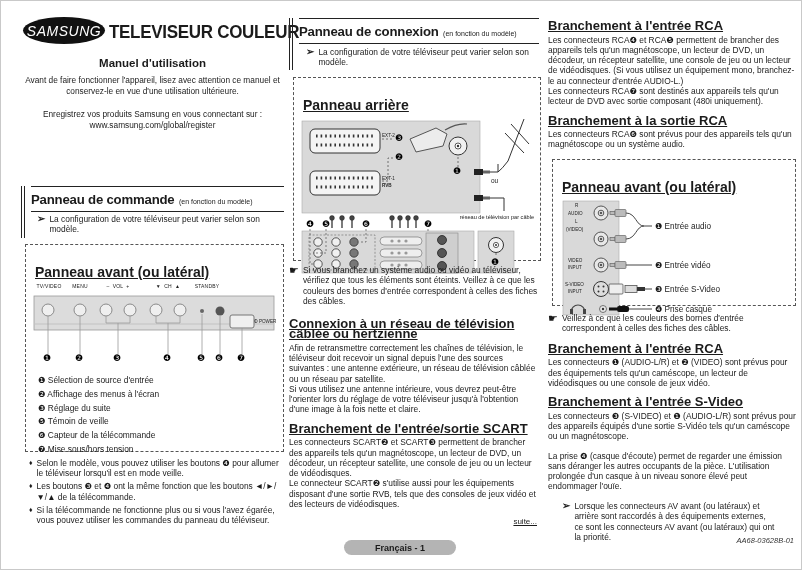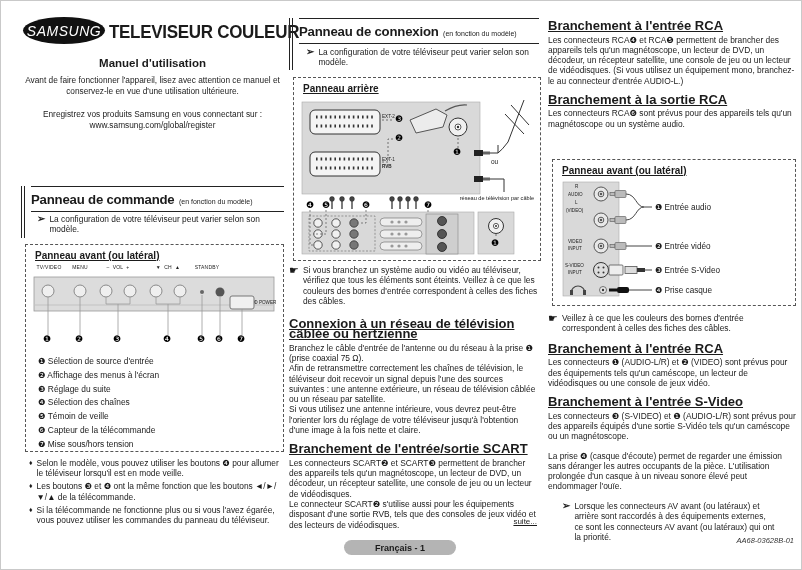--- a/index.html
+++ b/index.html
@@ -17,21 +17,21 @@
   
   .sec-bar{width:2px;border-left:1.6px solid #222;border-right:1.6px solid #222;}
   .sec-head{border-top:1.5px solid #222;border-bottom:1.6px solid #222;padding:3px 0 3px 0;}
   .sec-title{font-size:13.2px;font-weight:bold;letter-spacing:-.2px;}
   .sec-suffix{font-size:7px;}
   .note{display:flex;gap:4px;font-size:8.4px;line-height:10.4px;}
   .note-marker{font-size:10px;font-weight:bold;line-height:10px;flex:0 0 auto;}
   .hand-marker{font-size:11px;line-height:10px;flex:0 0 auto;}
   
   .dashed-box{border:1.3px dashed #555;background:#fff;}
-  .box-title{font-size:10px;font-weight:bold;text-decoration:underline;margin:5px 0 4px 9px;}
+  .box-title{font-size:14px;font-weight:bold;text-decoration:underline;margin:19px 0 4px 9px;}
   
   .h-sub{font-size:13px;font-weight:bold;text-decoration:underline;line-height:10.5px;margin:0 0 3px 0;}
   .p{font-size:8.4px;line-height:10.3px;margin:0;}
   .sec-block{margin-bottom:9px;}
   .cp-item{font-size:8.4px;line-height:13.8px;white-space:nowrap;}
   .bullet{display:flex;gap:4px;font-size:8.4px;line-height:10.2px;margin-bottom:3px;}
   .bullet-marker{font-size:7px;line-height:10.2px;flex:0 0 auto;}
   
   .dg{position:relative;}
   .pl{position:absolute;font-size:5px;letter-spacing:.2px;color:#222;white-space:pre;}
@@ -113,21 +113,20 @@
       <span class="co" style="left:81px;top:70px;">❸</span>
       <span class="co" style="left:131px;top:70px;">❹</span>
       <span class="co" style="left:165px;top:70px;">❺</span>
       <span class="co" style="left:183px;top:70px;">❻</span>
       <span class="co" style="left:205px;top:70px;">❼</span>
     </div>
     <div style="margin-left:12px;">
       <div class="cp-item">❶ Sélection de source d'entrée</div>
       <div class="cp-item">❷ Affichage des menus à l'écran</div>
       <div class="cp-item">❸ Réglage du suite</div>
-      <div class="cp-item">❹ Sélection des chaînes</div>
       <div class="cp-item">❺ Témoin de veille</div>
       <div class="cp-item">❻ Capteur de la télécommande</div>
       <div class="cp-item">❼ Mise sous/hors tension</div>
     </div>
   </div>
 
   <div class="abs" style="left:28px;top:457px;width:254px;">
     <div class="bullet">
       <span class="bullet-marker">♦</span>
       <span>Selon le modèle, vous pouvez utiliser les boutons ❹ pour allumer le téléviseur lorsqu'il est en mode veille.</span>
@@ -273,36 +272,36 @@
     </div>
   </div>
 
   <div class="abs" style="left:288px;top:264px;width:250px;">
     <div class="note" style="margin-bottom:12px;">
       <span class="hand-marker">☛</span>
       <span>Si vous branchez un système audio ou vidéo au téléviseur, vérifiez que tous les éléments sont éteints. Veillez à ce que les couleurs des bornes d'entrée correspondent à celles des fiches des câbles.</span>
     </div>
     <div class="sec-block">
       <div class="h-sub">Connexion à un réseau de télévision câblée ou hertzienne</div>
-      <div class="p">Branchez le câble d'entrée de l'antenne ou du réseau à la prise ❶ (prise coaxial 75 Ω).</div>
       <div class="p">Afin de retransmettre correctement les chaînes de télévision, le téléviseur doit recevoir un signal depuis l'une des sources suivantes : une antenne extérieure, un réseau de télévision câblée ou un réseau par satellite.</div>
       <div class="p">Si vous utilisez une antenne intérieure, vous devrez peut-être l'orienter lors du réglage de votre téléviseur jusqu'à l'obtention d'une image à la fois nette et claire.</div>
     </div>
     <div class="sec-block">
       <div class="h-sub">Branchement de l'entrée/sortie SCART</div>
       <div class="p">Les connecteurs SCART❷ et SCART❸ permettent de brancher des appareils tels qu'un magnétoscope, un lecteur de DVD, un décodeur, un récepteur satellite, une console de jeu ou un lecteur de vidéodisques.</div>
       <div class="p">Le connecteur SCART❷ s'utilise aussi pour les équipements disposant d'une sortie RVB, tels que des consoles de jeux vidéo et des lecteurs de vidéodisques.</div>
     </div>
   </div>
   <div class="suite" style="left:288px;top:516px;width:248px;">suite...</div>
 
   <div class="abs" style="left:547px;top:20px;width:248px;">
     <div class="sec-block">
       <div class="h-sub">Branchement à l'entrée RCA</div>
       <div class="p">Les connecteurs RCA❹ et RCA❺ permettent de brancher des appareils tels qu'un magnétoscope, un lecteur de DVD, un décodeur, un récepteur satellite, une console de jeu ou un lecteur de vidéodisques. (Si vous utilisez un équipement mono, branchez-le au connecteur d'entrée AUDIO-L.)</div>
+      <div class="p">Les connecteurs RCA❼ sont destinés aux appareils tels qu'un lecteur de DVD avec sortie composant (480i uniquement).</div>
     </div>
     <div class="sec-block">
       <div class="h-sub">Branchement à la sortie RCA</div>
       <div class="p">Les connecteurs RCA❻ sont prévus pour des appareils tels qu'un magnétoscope ou un système audio.</div>
     </div>
   </div>
 
   <div class="abs dashed-box" style="left:551px;top:158px;width:242px;height:145px;">
     <div class="box-title">Panneau avant (ou latéral)</div>
     <div class="dg" style="margin-left:4px;width:232px;height:118px;">

